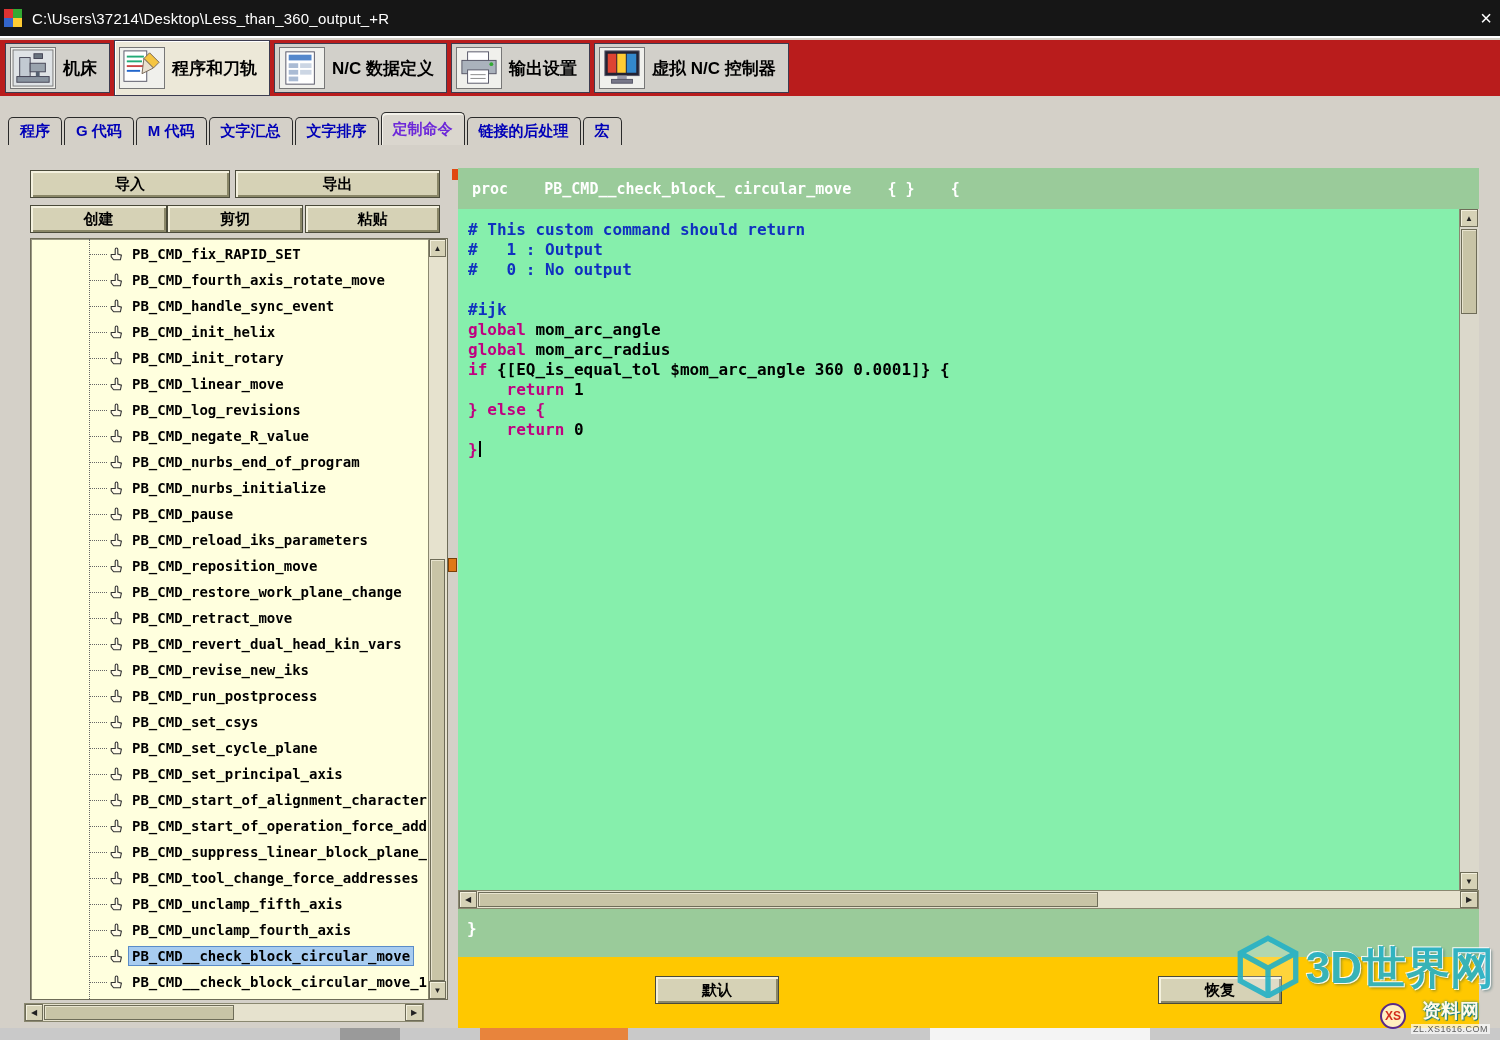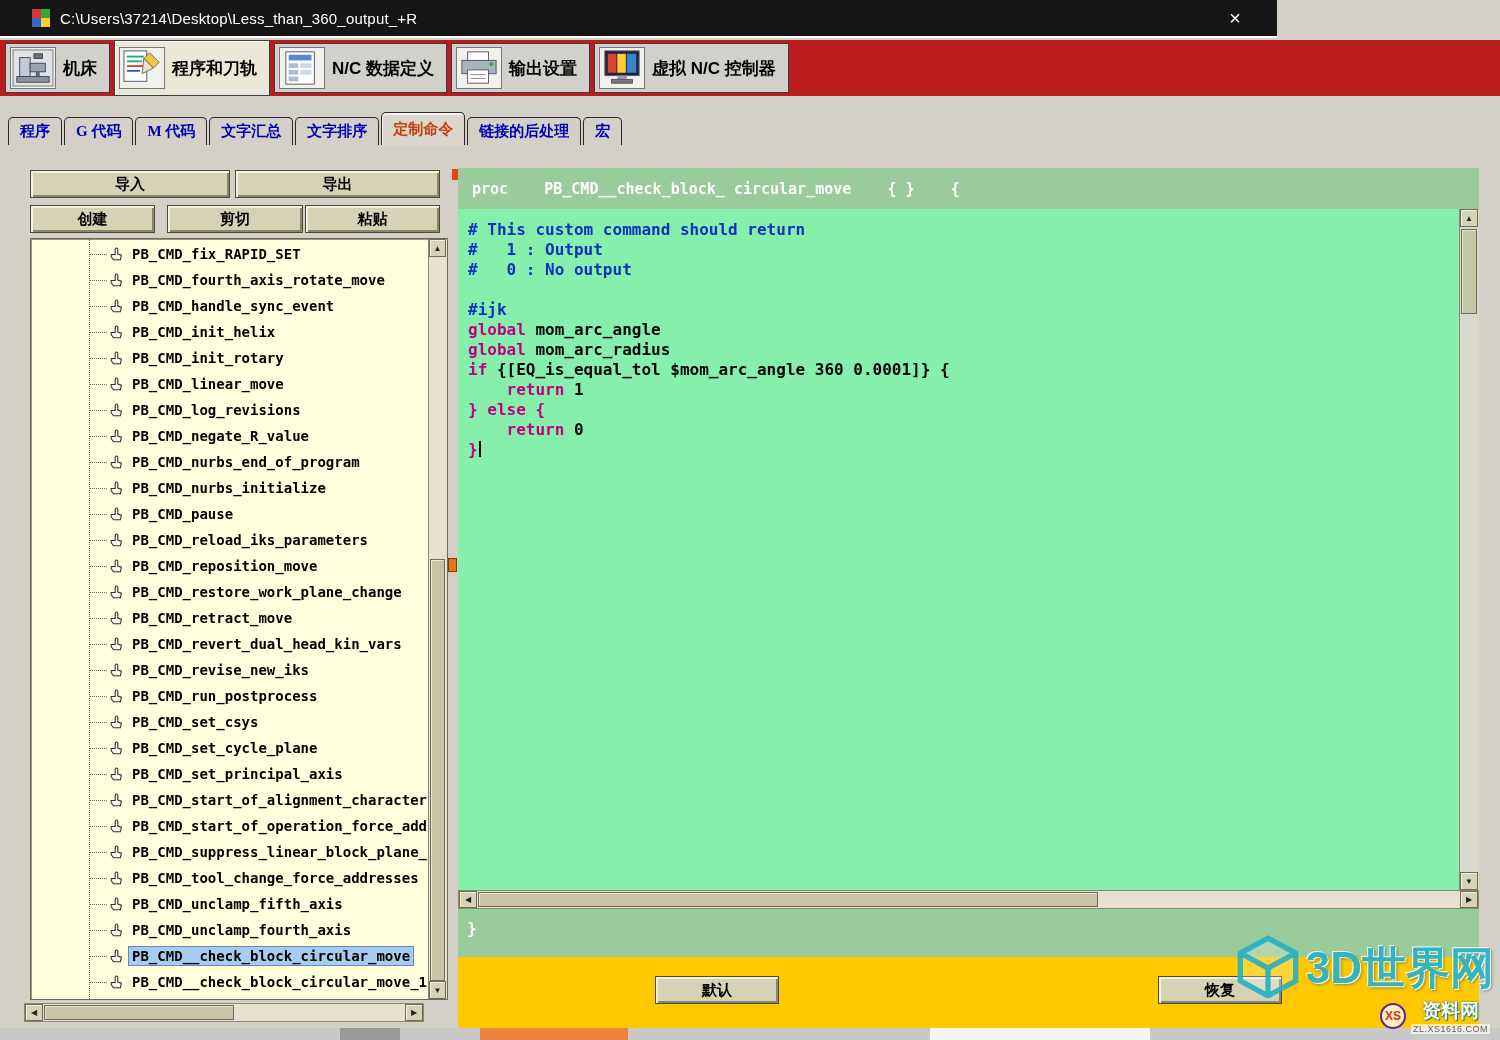--- a/index.html
+++ b/index.html
@@ -1,45 +1,45 @@
 <!DOCTYPE html>
 <html><head>
 <meta charset="utf-8">
 <style>
   * { margin:0; padding:0; box-sizing:border-box; }
   html,body { width:1500px; height:1040px; overflow:hidden; background:#D4D0C8;
               font-family:"Liberation Sans", sans-serif; }
   .window { position:relative; width:1500px; height:1040px; background:#D4D0C8; overflow:hidden; }
 
   
-  .titlebar { position:absolute; left:0; top:0; width:1277px; height:38px; background:#161616;
-              display:flex; align-items:center; padding:0 32px; border-bottom:2px solid #fff; }
+  .titlebar { position:absolute; left:0; top:0; width:1500px; height:38px; background:#161616;
+              display:flex; align-items:center; padding:0 4px; border-bottom:2px solid #fff; }
   .app-icon { width:18px; height:18px; display:grid; grid-template-columns:9px 9px; grid-template-rows:9px 9px; margin-right:10px; }
   .app-icon .q1{background:#d33;} .app-icon .q2{background:#3a3;} .app-icon .q3{background:#36c;} .app-icon .q4{background:#fc3;}
   .title-text { color:#fff; font-size:15px; letter-spacing:0.2px; }
   .close-btn { margin-left:auto; color:#fff; font-size:20px; line-height:20px; cursor:pointer; padding:0 4px; }
 
   
   .toolbar { position:absolute; left:0; top:40px; width:1500px; height:56px; background:#b91c1c;
              display:flex; align-items:flex-end; padding-left:5px; }
   .tb-tab { display:flex; align-items:center; gap:7px; border:1px solid #3c3c50; background:#D2D0CA;
             height:50px; margin:0 4px 3px 0; padding:2px 12px 2px 4px; cursor:pointer; }
   .tb-tab.active { background:#ECE8D8; height:56px; margin-bottom:0; box-shadow: inset 1px 1px 0 #fff; }
   .tb-icon { width:46px; height:42px; background:#F0F0EC; border:1px solid #777; display:flex; align-items:center; justify-content:center; }
   .tb-icon svg { width:42px; height:38px; }
   .tb-label { font-weight:bold; font-size:17px; color:#000; white-space:nowrap; }
 
   
   .tabrow { position:absolute; left:0; top:112px; width:1500px; height:33px;
             display:flex; align-items:flex-end; padding-left:8px; }
   .tab { border:1px solid #2a2a2a; border-bottom:none; border-radius:5px 5px 0 0; background:#D4D0C8;
          height:28px; padding:0 11px; display:flex; align-items:center; margin-right:2px; cursor:pointer; }
-  .tab span { font-weight:bold; font-size:15px; color:#0000B8; white-space:nowrap;font-family:Liberation Serif, serif; }
+  .tab span { font-weight:bold; font-size:15px; color:#0000B8; white-space:nowrap; }
   .tab.active { height:33px; background:#DAD6CE; box-shadow: inset 1px 2px 0 #f4f2ea; }
-  .tab.active span { color:#c2410c;text-align:center; }
+  .tab.active span { color:#6d28d9;text-align:center; }
 
   
   .left-panel { position:absolute; left:24px; top:160px; width:430px; height:868px; }
   .mbtn { position:absolute; height:28px; background:#D6D2B6; border:1px solid #4a4a3a;
           box-shadow: inset 2px 2px 0 #F4F1DE, inset -2px -2px 0 #8A8768;
           font-family:"Liberation Sans",sans-serif; font-weight:bold; font-size:15px; color:#000; cursor:pointer; }
   .tree-box { position:absolute; left:6px; top:78px; width:418px; height:762px; background:#FFFFDE;
               border:1px solid #6e6c58; box-shadow: inset 1px 1px 0 #9a9884; overflow:hidden; }
   .tree-inner { position:absolute; left:0; top:0; right:19px; bottom:0; overflow:hidden; padding-top:2px; }
   .tree-trunk { position:absolute; left:58px; top:0; bottom:0; border-left:1px dotted #666; }
@@ -211,21 +211,21 @@
         <span>链接的后处理</span>
       </div>
       <div class="tab">
         <span>宏</span>
       </div>
     </div>
 
   <div class="left-panel">
     <button class="mbtn" style="left:6px;   top:10px; width:200px;">导入</button>
     <button class="mbtn" style="left:211px; top:10px; width:205px;">导出</button>
-    <button class="mbtn" style="left:6px;   top:45px; width:125px;">创建</button>
+    <button class="mbtn" style="left:6px;   top:45px; width:137px;">创建</button>
     <button class="mbtn" style="left:143px; top:45px; width:136px;">剪切</button>
     <button class="mbtn" style="left:281px; top:45px; width:135px;">粘贴</button>
 
     <div class="tree-box">
       <div class="tree-inner">
         <div class="tree-trunk"></div>
       <div class="tree-item">
             <span class="tree-branch"></span>
             <span class="tree-icon"><svg viewBox="0 0 16 16">
                 <path d="M3.2 8.5 L7.2 8.5 L7.2 3.4 Q7.2 2 8.5 2 Q9.8 2 9.8 3.4 L9.8 8 L13.4 9.2 L12.4 13.8 L5.6 13.8 L3.2 10.8 Z" fill="#fffbe8" stroke="#333" stroke-width="1.1"></path>

